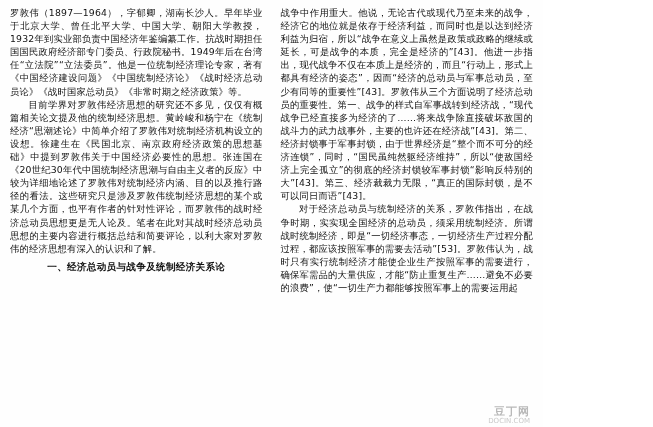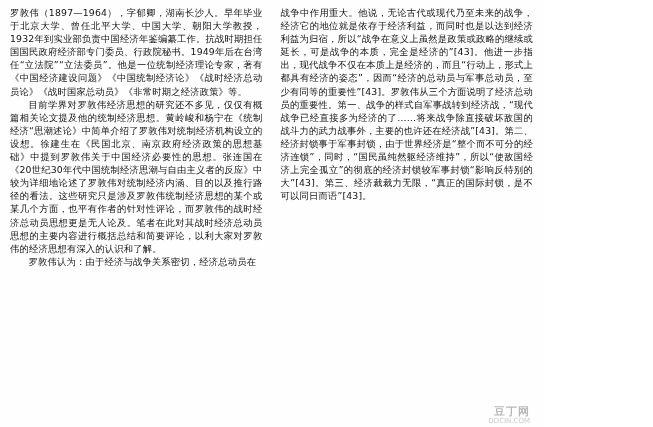--- a/index.html
+++ b/index.html
@@ -59,25 +59,26 @@
 </style>
 </head>
 <body>
 
 <div class="page">
   <div class="columns">
 
     <div class="column">
       <p class="para noindent">罗敦伟（1897—1964），字郁卿，湖南长沙人。早年毕业于北京大学、曾任北平大学、中国大学、朝阳大学教授，1932年到实业部负责中国经济年鉴编纂工作。抗战时期担任国国民政府经济部专门委员、行政院秘书。1949年后在台湾任“立法院”“立法委员”。他是一位统制经济理论专家，著有《中国经济建设问题》《中国统制经济论》《战时经济总动员论》《战时国家总动员》《非常时期之经济政策》等。</p>
       <p class="para">目前学界对罗敦伟经济思想的研究还不多见，仅仅有概篇相关论文提及他的统制经济思想。黄岭峻和杨宁在《统制经济“思潮述论》中简单介绍了罗敦伟对统制经济机构设立的设想。徐建生在《民国北京、南京政府经济政策的思想基础》中提到罗敦伟关于中国经济必要性的思想。张连国在《20世纪30年代中国统制经济思潮与自由主义者的反应》中较为详细地论述了罗敦伟对统制经济内涵、目的以及推行路径的看法。这些研究只是涉及罗敦伟统制经济思想的某个或某几个方面，也平有作者的针对性评论，而罗敦伟的战时经济总动员思想更是无人论及。笔者在此对其战时经济总动员思想的主要内容进行概括总结和简要评论，以利大家对罗敦伟的经济思想有深入的认识和了解。</p>
-      <p class="para">罗敦伟认为：由于经济与战争关系密切，经济总动员在</p>
+      <div class="heading">一、经济总动员与战争及统制经济关系论</div>
     </div>
 
     <div class="column">
       <p class="para noindent">战争中作用重大。他说，无论古代或现代乃至未来的战争，经济它的地位就是依存于经济利益，而同时也是以达到经济利益为归宿，所以“战争在意义上虽然是政策或政略的继续或延长，可是战争的本质，完全是经济的”[43]。他进一步指出，现代战争不仅在本质上是经济的，而且“行动上，形式上都具有经济的姿态”，因而“经济的总动员与军事总动员，至少有同等的重要性”[43]。罗敦伟从三个方面说明了经济总动员的重要性。第一、战争的样式自军事战转到经济战，“现代战争已经直接多为经济的了……将来战争除直接破坏敌国的战斗力的武力战事外，主要的也许还在经济战”[43]。第二、经济封锁事于军事封锁，由于世界经济是“整个而不可分的经济连锁”，同时，“国民虽纯然躯经济维持”，所以“使敌国经济上完全孤立”的彻底的经济封锁较军事封锁“影响反特别的大”[43]。第三、经济裁裁力无限，“真正的国际封锁，是不可以同日而语”[43]。</p>
+      <p class="para">对于经济总动员与统制经济的关系，罗敦伟指出，在战争时期，实实现全国经济的总动员，须采用统制经济。所谓战时统制经济，即是“一切经济事态，一切经济生产过程分配过程，都应该按照军事的需要去活动”[53]。罗敦伟认为，战时只有实行统制经济才能使企业生产按照军事的需要进行，确保军需品的大量供应，才能“防止重复生产……避免不必要的浪费”，使“一切生产力都能够按照军事上的需要运用起</p>
     </div>
 
   </div>
 
   <div class="wm-stack">
     <div class="watermark-main" style="font-size:11px;color:#b9b9b9;font-weight:bold;letter-spacing:1px;">豆丁网</div>
     <div class="sub" style="font-size:7px;color:#c9c9c9;text-align:right;">DOCIN.COM</div>
   </div>
 </div>
 

